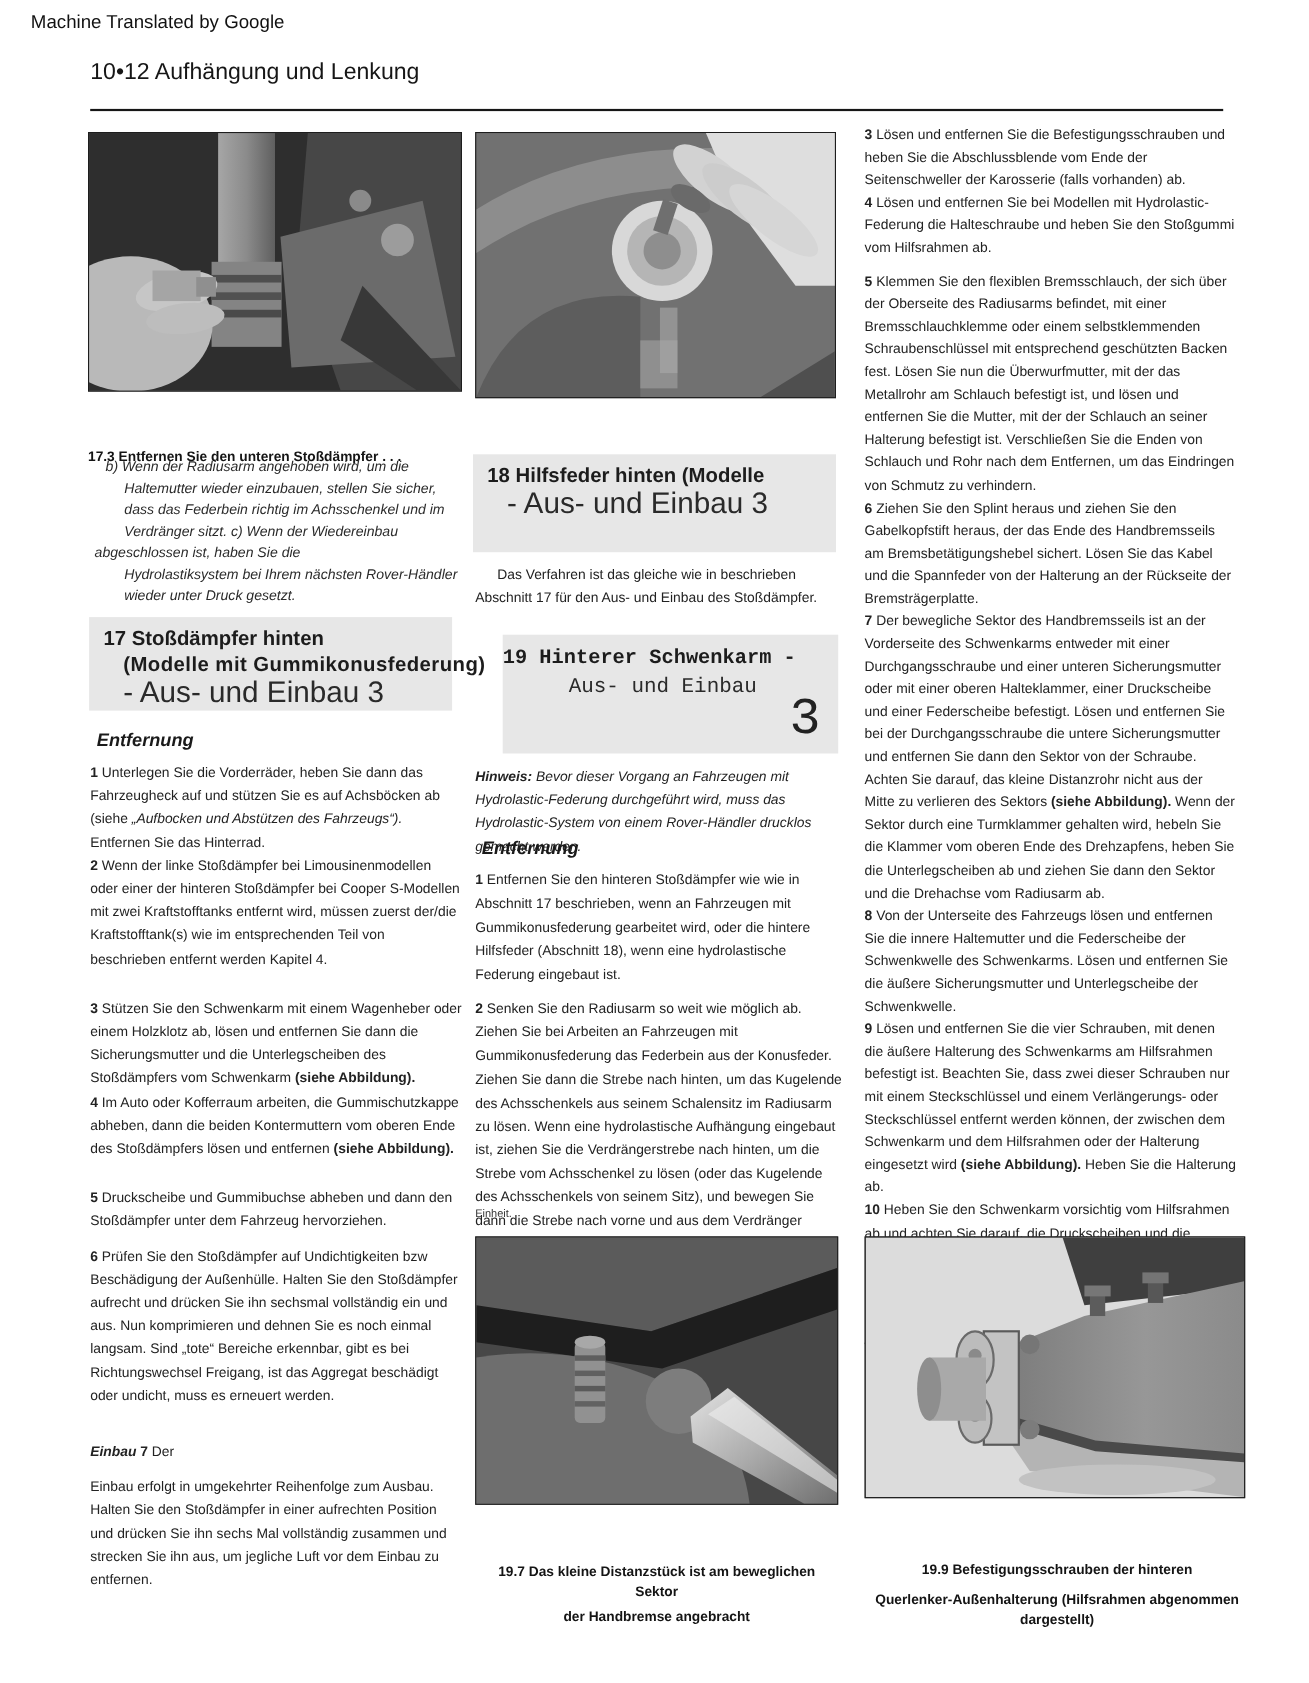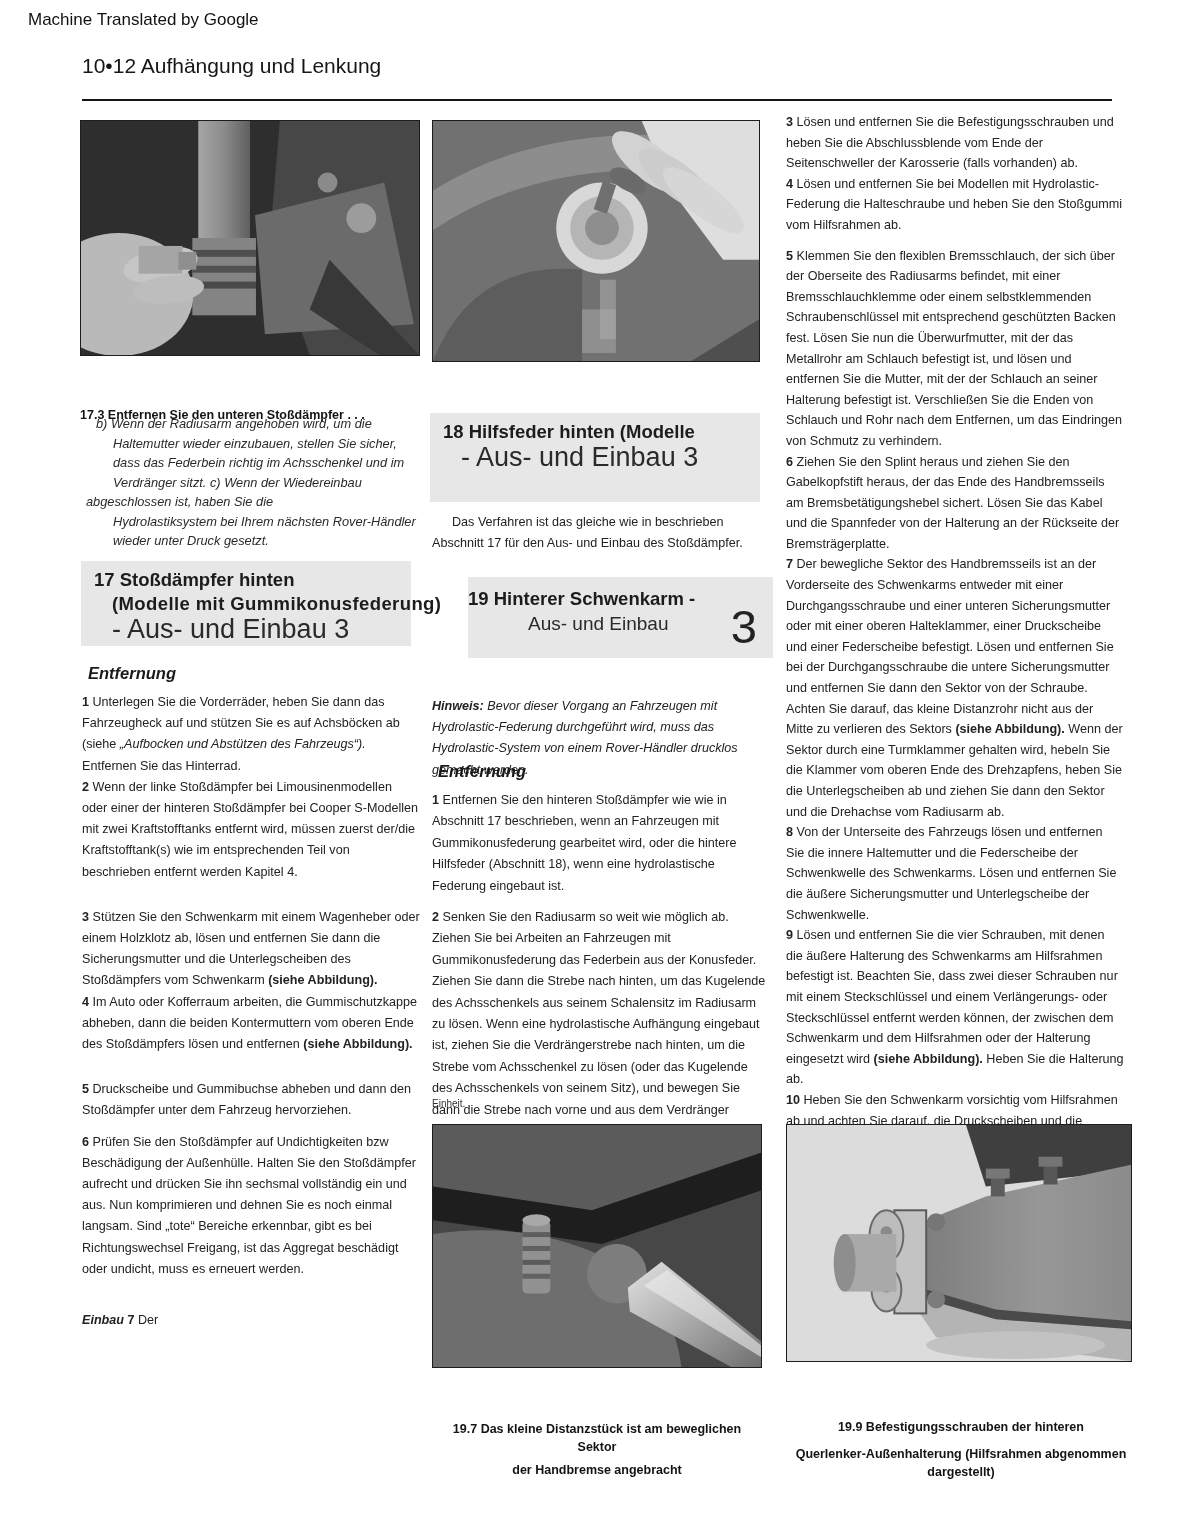--- a/index.html
+++ b/index.html
@@ -130,30 +130,31 @@
   <div class="abs entf" style="left:88px;top:664px;">Entfernung</div>
 
   <div class="abs col" style="left:82px;top:692px;width:338px;line-height:21.2px;">
     <p><span class="b">1 </span><span>Unterlegen Sie die Vorderräder, heben Sie dann das Fahrzeugheck auf und stützen Sie es auf Achsböcken ab (siehe </span><span class="i">„Aufbocken und Abstützen des Fahrzeugs“).</span><span> Entfernen Sie das Hinterrad.</span></p>
     <p><span class="b">2 </span><span>Wenn der linke Stoßdämpfer bei Limousinenmodellen oder einer der hinteren Stoßdämpfer bei Cooper S-Modellen mit zwei Kraftstofftanks entfernt wird, müssen zuerst der/die Kraftstofftank(s) wie im entsprechenden Teil von beschrieben entfernt werden Kapitel 4.</span></p>
     <p class="mt-m"><span class="b">3 </span><span>Stützen Sie den Schwenkarm mit einem Wagenheber oder einem Holzklotz ab, lösen und entfernen Sie dann die Sicherungsmutter und die Unterlegscheiben des Stoßdämpfers vom Schwenkarm </span><span class="b">(siehe Abbildung).</span></p>
     <p><span class="b">4 </span><span>Im Auto oder Kofferraum arbeiten, die Gummischutzkappe abheben, dann die beiden Kontermuttern vom oberen Ende des Stoßdämpfers lösen und entfernen </span><span class="b">(siehe Abbildung).</span></p>
     <p class="mt-m"><span class="b">5 </span><span>Druckscheibe und Gummibuchse abheben und dann den Stoßdämpfer unter dem Fahrzeug hervorziehen.</span></p>
     <p class="mt-s"><span class="b">6 </span><span>Prüfen Sie den Stoßdämpfer auf Undichtigkeiten bzw Beschädigung der Außenhülle. Halten Sie den Stoßdämpfer aufrecht und drücken Sie ihn sechsmal vollständig ein und aus. Nun komprimieren und dehnen Sie es noch einmal langsam. Sind „tote“ Bereiche erkennbar, gibt es bei Richtungswechsel Freigang, ist das Aggregat beschädigt oder undicht, muss es erneuert werden.</span></p>
     <p class="mt-l einbau-line"><span class="b i">Einbau </span><span class="b">7 </span><span>Der</span></p>
+    <p class="mt-s"><span>Einbau erfolgt in umgekehrter Reihenfolge zum Ausbau. Halten Sie den Stoßdämpfer in einer aufrechten Position und drücken Sie ihn sechs Mal vollständig zusammen und strecken Sie ihn aus, um jegliche Luft vor dem Einbau zu entfernen.</span></p>
   </div>
 
   <div class="abs secbox" style="left:430px;top:413px;width:330px;height:89px;">
     <div class="sec-l1">18 Hilfsfeder hinten (Modelle</div>
     <div class="sec-l3">- Aus- und Einbau 3</div>
   </div>
 
   <div class="abs col procedure" style="left:432px;top:512px;width:330px;line-height:21px;">Das Verfahren ist das gleiche wie in beschrieben Abschnitt 17 für den Aus- und Einbau des Stoßdämpfer.</div>
 
-  <div class="abs secbox" style="left:468px;top:577px;width:305px;height:81px;z-index:2;">
+  <div class="abs secbox" style="left:457px;top:577px;width:305px;height:108px;z-index:2;font-family:Liberation Mono, monospace;">
     <div class="sec19-l1">19 Hinterer Schwenkarm -</div>
     <div class="sec19-l2">Aus- und Einbau</div>
     <div class="big3">3</div>
   </div>
 
   <div class="abs col i" style="left:432px;top:684px;width:338px;line-height:21.2px;"><span class="b">Hinweis: </span><span class="i">Bevor dieser Vorgang an Fahrzeugen mit Hydrolastic-Federung durchgeführt wird, muss das Hydrolastic-System von einem Rover-Händler drucklos gemacht werden.</span></div>
 
   <div class="abs entf" style="left:438px;top:762px;">Entfernung</div>
 
   <div class="abs col" style="left:432px;top:790px;width:338px;line-height:21.4px;">

